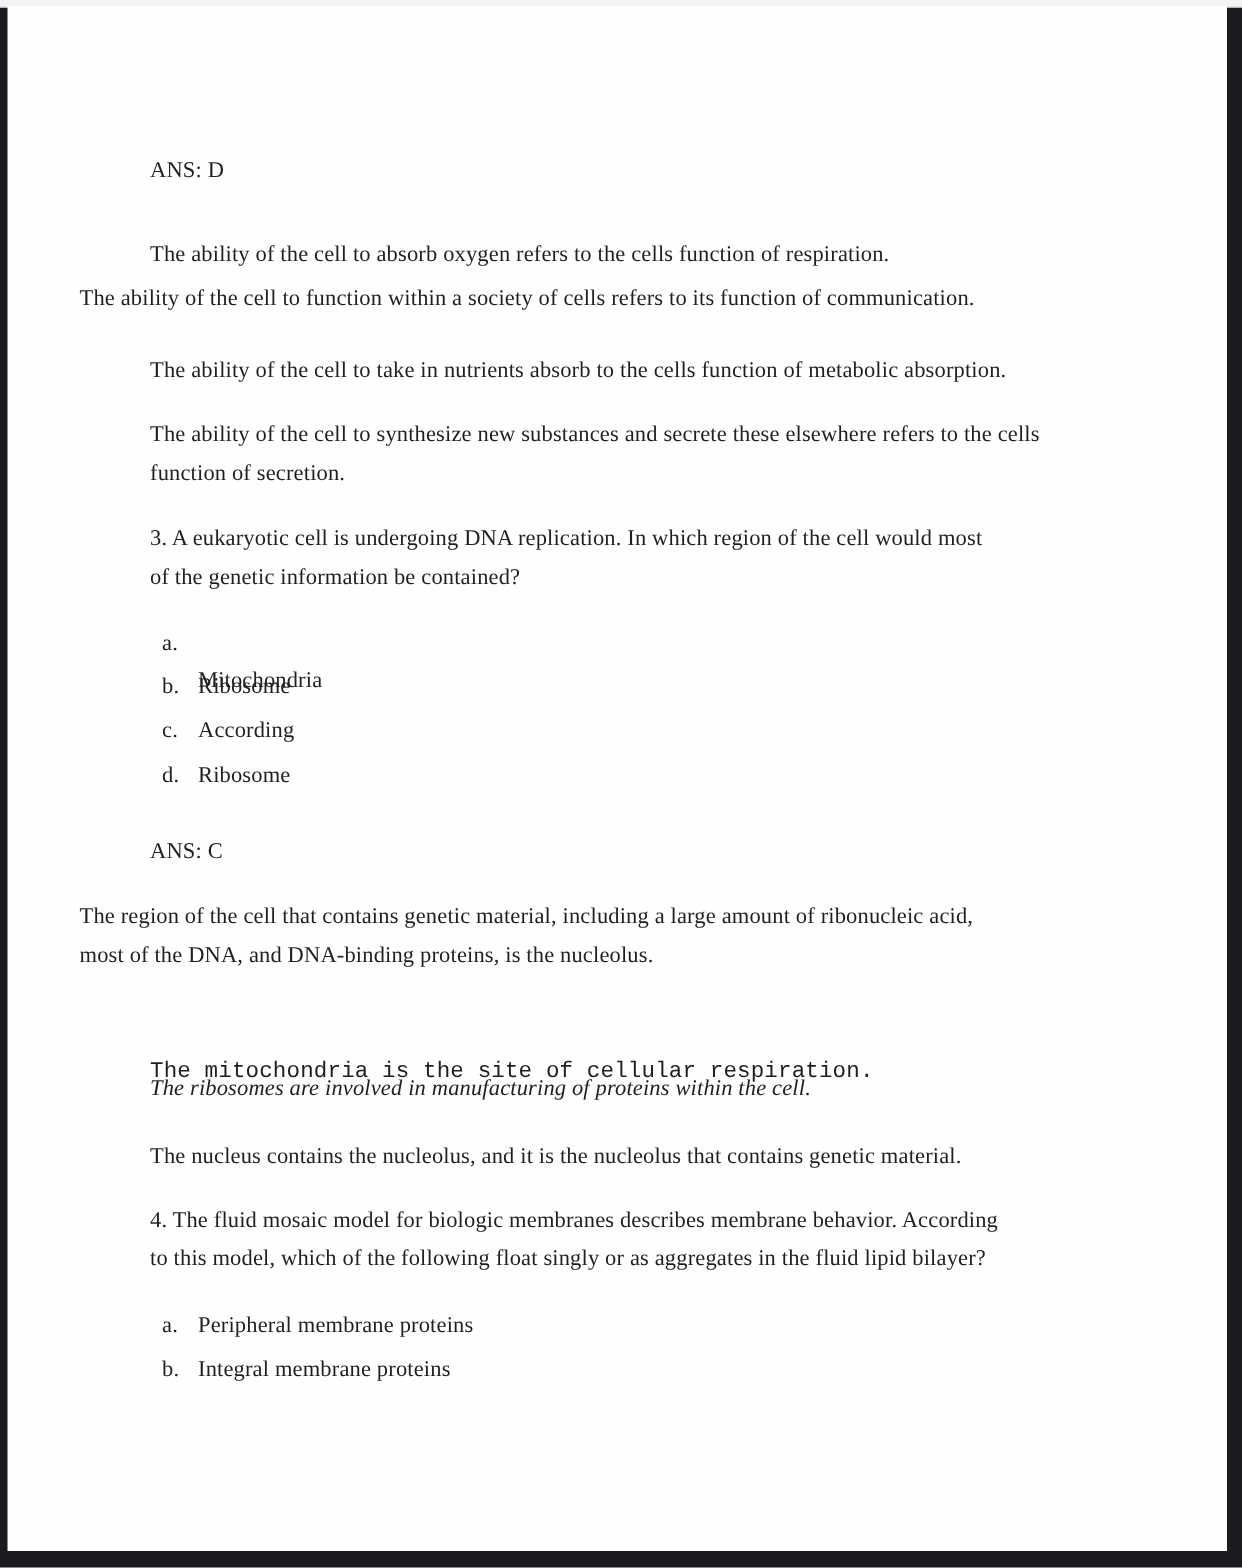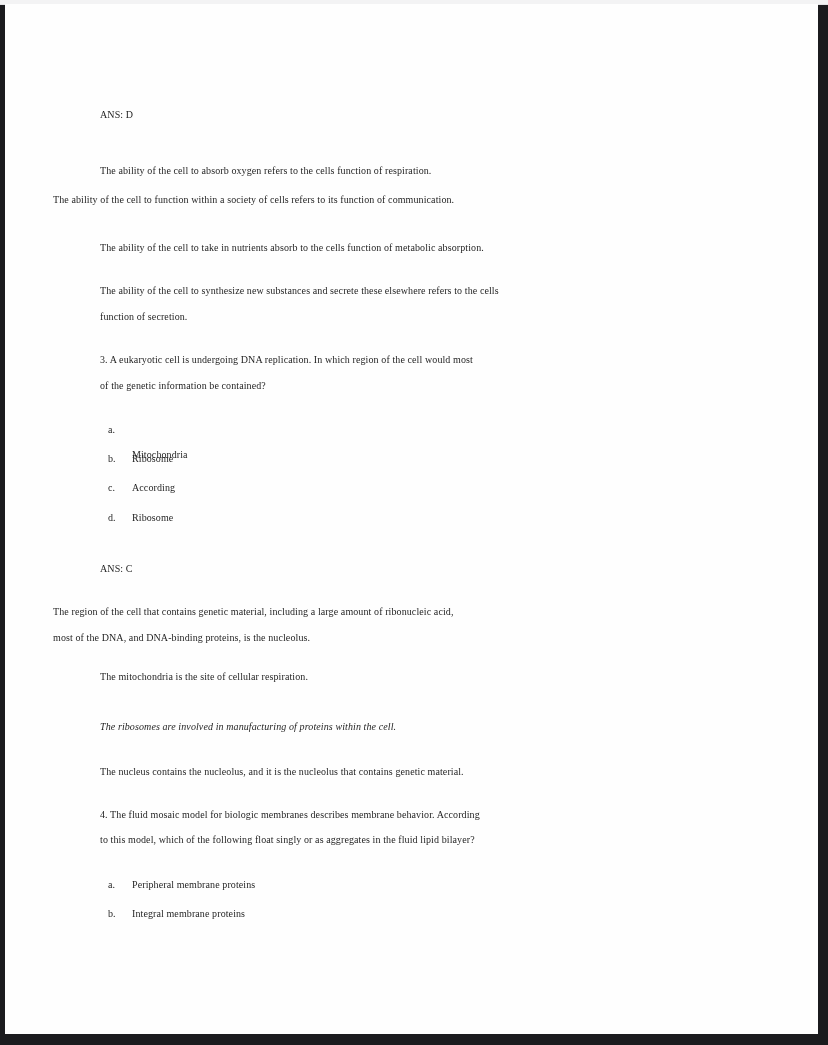--- a/index.html
+++ b/index.html
@@ -28,21 +28,21 @@
     left: 5px;
     top: 4px;
     width: 813px;
     height: 1030px;
     background: #fefefe;
   }
   .ln {
     position: absolute;
     white-space: nowrap;
     font-family: "Liberation Serif", serif;
-    font-size: 10px;
+    font-size: 15px;
     line-height: 17px;
     color: #1f1f1f;
     letter-spacing: 0.1px;
   }
   .choice-letter { }
   .choice-label { }
 </style>
 </head>
 <body>
 
@@ -66,21 +66,21 @@
 <div class="ln choice-label" style="left:132px; top:450px;">Ribosome</div>
 <div class="ln choice-letter" style="left:108px; top:479px;">c.</div>
 <div class="ln choice-label" style="left:132px; top:479px;">According</div>
 <div class="ln choice-letter" style="left:108px; top:509px;">d.</div>
 <div class="ln choice-label" style="left:132px; top:509px;">Ribosome</div>
 
 <div class="ln" style="left:100px; top:560px;">ANS: C</div>
 
 <div class="ln" style="left:53px;  top:603px;">The region of the cell that contains genetic material, including a large amount of ribonucleic acid,</div>
 <div class="ln" style="left:53px;  top:629px;">most of the DNA, and DNA-binding proteins, is the nucleolus.</div>
-<div class="ln" style="left:100px; top:668px;">The mitochondria is the site of cellular respiration.</div>
+<div class="ln" style="left:100px; top:706px;font-family:Liberation Mono, monospace;">The mitochondria is the site of cellular respiration.</div>
 <div class="ln" style="left:100px; top:718px;font-style:italic;">The ribosomes are involved in manufacturing of proteins within the cell.</div>
 <div class="ln" style="left:100px; top:763px;">The nucleus contains the nucleolus, and it is the nucleolus that contains genetic material.</div>
 
 <div class="ln" style="left:100px; top:806px;">4. The fluid mosaic model for biologic membranes describes membrane behavior. According</div>
 <div class="ln" style="left:100px; top:831px;">to this model, which of the following float singly or as aggregates in the fluid lipid bilayer?</div>
 
 <div class="ln choice-letter" style="left:108px; top:876px;">a.</div>
 <div class="ln choice-label" style="left:132px; top:876px;">Peripheral membrane proteins</div>
 <div class="ln choice-letter" style="left:108px; top:905px;">b.</div>
 <div class="ln choice-label" style="left:132px; top:905px;">Integral membrane proteins</div>

